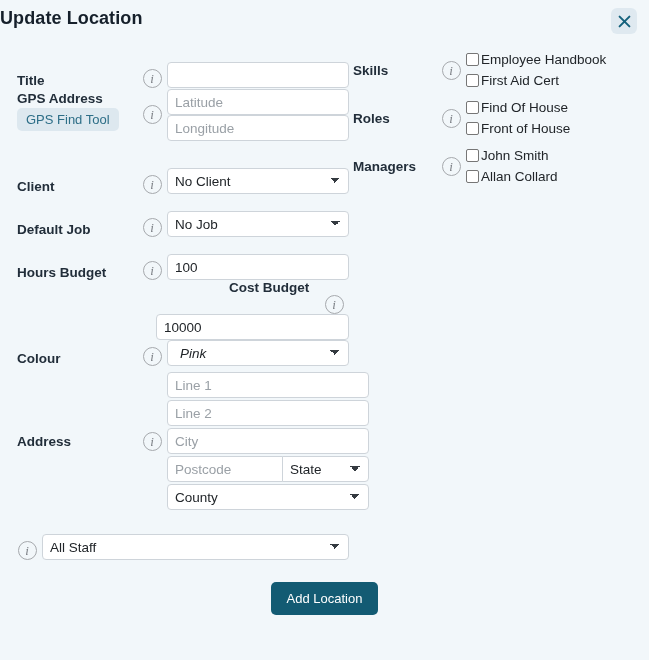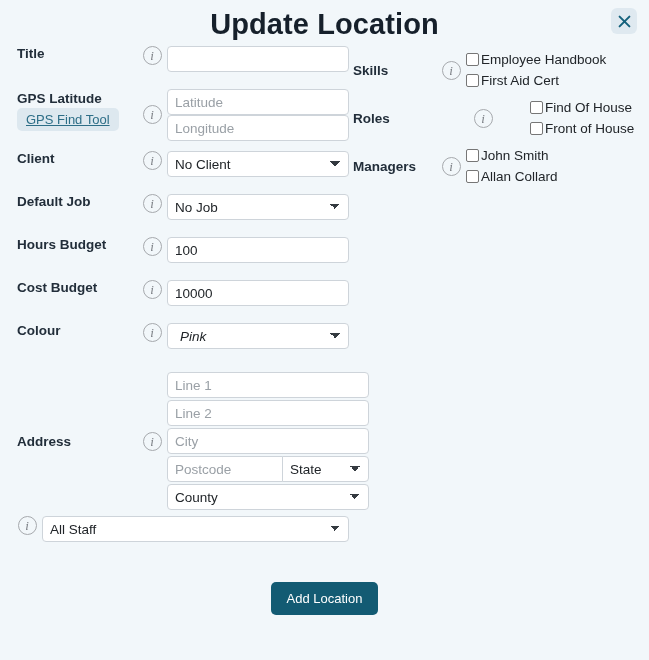--- a/index.html
+++ b/index.html
@@ -20,22 +20,22 @@
 
   
   .modal-header {
     position: relative;
     height: 46px;
   }
   .modal-title {
     position: absolute;
     left: 0; right: 0;
     top: 8px;
-    text-align: center;
-    font-size: 29px;
+    text-align: left;
+    font-size: 18px;
     font-weight: bold;
     color: #16202b;
     letter-spacing: .1px;
   }
   .close-btn {
     position: absolute;
     right: 12px;
     top: 8px;
     width: 26px;
     height: 26px;
@@ -57,21 +57,21 @@
   }
   .columns {
     display: flex;
     align-items: flex-start;
   }
   .col-left { width: 337px; flex: none; }
   .col-right { flex: 1; padding-left: 2px; }
 
   .row {
     display: flex;
-    align-items: flex-start;
+    align-items: flex-end;
     min-height: 26px;
   }
   .row + .row { margin-top: 0; }
 
   .lbl {
     width: 125px;
     flex: none;
     font-weight: bold;
     font-size: 13.5px;
     color: #222e3a;
@@ -141,21 +141,20 @@
   .gps-pill {
     display: inline-block;
     background: #dde8ef;
     color: #2d6e87;
     border: none;
     border-radius: 5px;
     font-family: "Liberation Sans", sans-serif;
     font-size: 13px;
     padding: 4px 9px;
     cursor: pointer;
-    text-decoration: underline;
   }
 
   
   .chk-group { display: block; }
   .chk-row {
     display: flex;
     align-items: center;
     line-height: 1;
     margin: 0;
     height: 21px;
@@ -237,21 +236,21 @@
         <div class="info">
           <span class="info-icon">i</span>
         </div>
         <div class="ctl">
           <input class="txt" type="text" value="" placeholder="" style="">
         </div>
       </div>
 
       <div class="row" style="align-items:flex-start;height:63px;">
         <div style="width:125px;flex:none;padding-top:3px;">
-          <div class="lbl" style="width:auto;padding-left:5px;">GPS Latitude</div>
+          <div class="lbl" style="width:auto;padding-left:5px;">GPS Address</div>
           <div class="gps-pill-wrap">
             <button class="gps-pill">GPS Find Tool</button>
           </div>
         </div>
         <div class="info" style="padding-top:17px;">
           <span class="info-icon">i</span>
         </div>
         <div class="ctl" style="padding-top:1px;">
           <input class="txt" type="text" value="" placeholder="Latitude" style="">
           <input class="txt" type="text" style="" value="" placeholder="Longitude">
@@ -285,21 +284,21 @@
       <div class="row" style="height:43px;">
         <div class="lbl">Hours Budget</div>
         <div class="info">
           <span class="info-icon">i</span>
         </div>
         <div class="ctl">
           <input class="txt" type="text" value="100" style="">
         </div>
       </div>
 
-      <div class="row" style="height:43px;">
+      <div class="row" style="height:43px;flex-direction:column;">
         <div class="lbl">Cost Budget</div>
         <div class="info">
           <span class="info-icon">i</span>
         </div>
         <div class="ctl">
           <input class="txt" type="text" value="10000" style="">
         </div>
       </div>
 
       <div class="row" style="height:43px;">
@@ -360,21 +359,21 @@
             <input type="checkbox" id="sk0" style="">
             <label for="sk0">Employee Handbook</label>
           </div>
           <div class="chk-row">
             <input type="checkbox" id="sk1" style="">
             <label for="sk1">First Aid Cert</label>
           </div>
         </div>
       </div>
 
-      <div class="grp-block" style="height:48px;gap:32px;">
+      <div class="grp-block" style="height:48px;">
         <div class="lbl-r">Roles</div>
         <div class="info">
           <span class="info-icon">i</span>
         </div>
         <div class="chk-group">
           <div class="chk-row">
             <input type="checkbox" id="ro0" style="">
             <label for="ro0">Find Of House</label>
           </div>
           <div class="chk-row">

